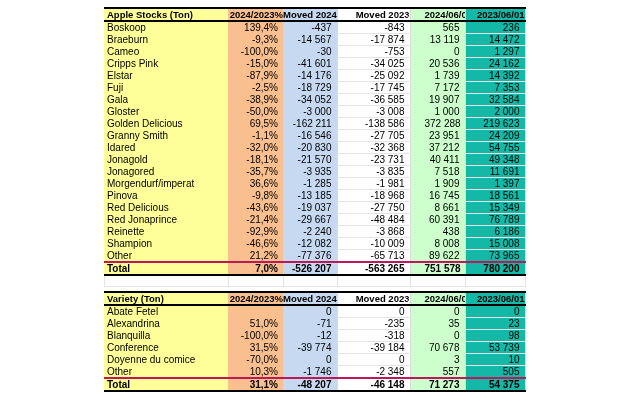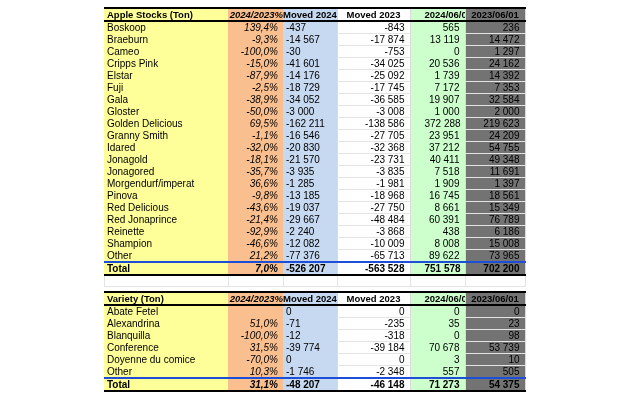--- a/index.html
+++ b/index.html
@@ -33,38 +33,38 @@
     height: 11px;
     line-height: 11px;
     padding: 0;
     white-space: nowrap;
     overflow: hidden;
   }
   td { padding: 0 5px 0 3px; }
   th { font-weight: bold; }
   
   .c0 { background: #FFFF99; text-align: left; margin-left: 44px; }
-  .c1 { background: #FABF8F; text-align: right; font-style: italic; }
-  .c2 { background: #C6D9F1; }
+  .c1 { background: #FABF8F; text-align: right; }
+  .c2 { background: #C6D9F1; text-align: right; }
   .c3 { background: #FFFFFF; text-align: right;
         border-left: 1px solid #D9D9D9; border-right: 1px solid #D9D9D9;
         border-bottom: 1px solid #E4E4E4; border-radius: 6px; }
   .c4 { background: #CCFFCC; text-align: right; padding-left: 14px; }
-  .c5 { background: #737373; text-align: right;
+  .c5 { background: #14b8a6; text-align: right;
         border-left: 1px solid #D9D9D9; border-right: 1px solid #D9D9D9;
         border-bottom: 1px solid #E4E4E4; }
   
   tr.head th { border-top: 2px solid #000; border-bottom: 2px solid #000; }
   th.c0 { text-align: left; padding-left: 3px; }
   th.c1 { text-align: right; }
-  th.c2, th.c3, th.c4, th.c5 { text-align: center; }
+  th.c2, th.c3, th.c4, th.c5 { text-align: right; }
   th { font-size: 9.5px; }
   
   tr.total td { font-weight: bold;
-    border-top: 2px solid #1d4ed8; border-bottom: 2px solid #000; }
+    border-top: 2px solid #be185d; border-bottom: 2px solid #000; }
   
   table.gap { margin: 0 0 4px 0; }
   table.gap td {
     height: 10px;
     background: #fff;
     border-right: 1px solid #E4E4E4;
     border-bottom: 1px solid #E4E4E4;
   }
   table.gap td:first-child { border-left: 1px solid #E4E4E4; }
 </style>
@@ -250,23 +250,23 @@
           <td class="c1">21,2%</td>
           <td class="c2">-77 376</td>
           <td class="c3">-65 713</td>
           <td class="c4">89 622</td>
           <td class="c5">73 965</td>
         </tr>
         <tr class="total">
           <td class="c0">Total</td>
           <td class="c1">7,0%</td>
           <td class="c2">-526 207</td>
-          <td class="c3">-563 528</td>
+          <td class="c3">-563 265</td>
           <td class="c4">751 578</td>
-          <td class="c5">702 200</td>
+          <td class="c5">780 200</td>
         </tr>
       </tbody>
   </table>
 
   <table class="gap">
     <colgroup>
       <col class="w0">
         <col class="w1">
         <col class="w2">
         <col class="w3">

